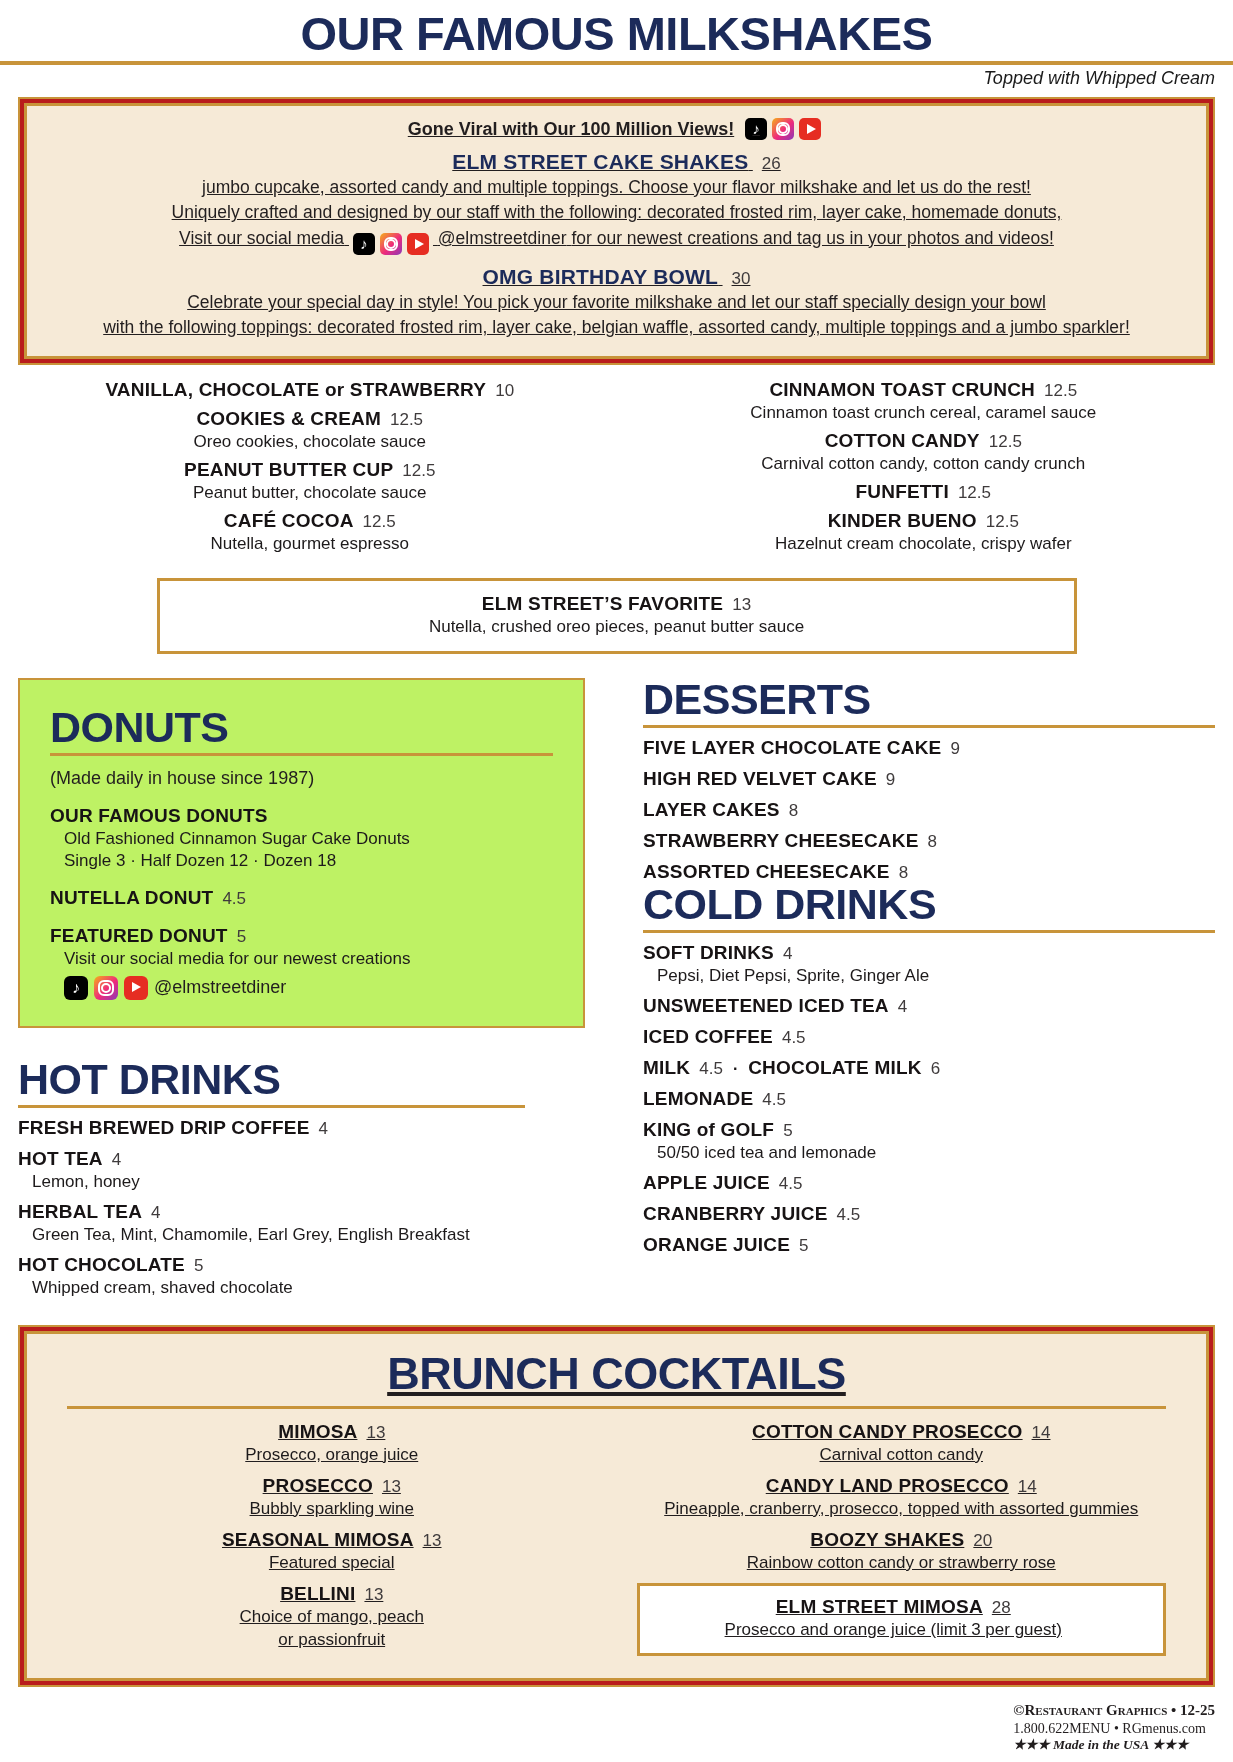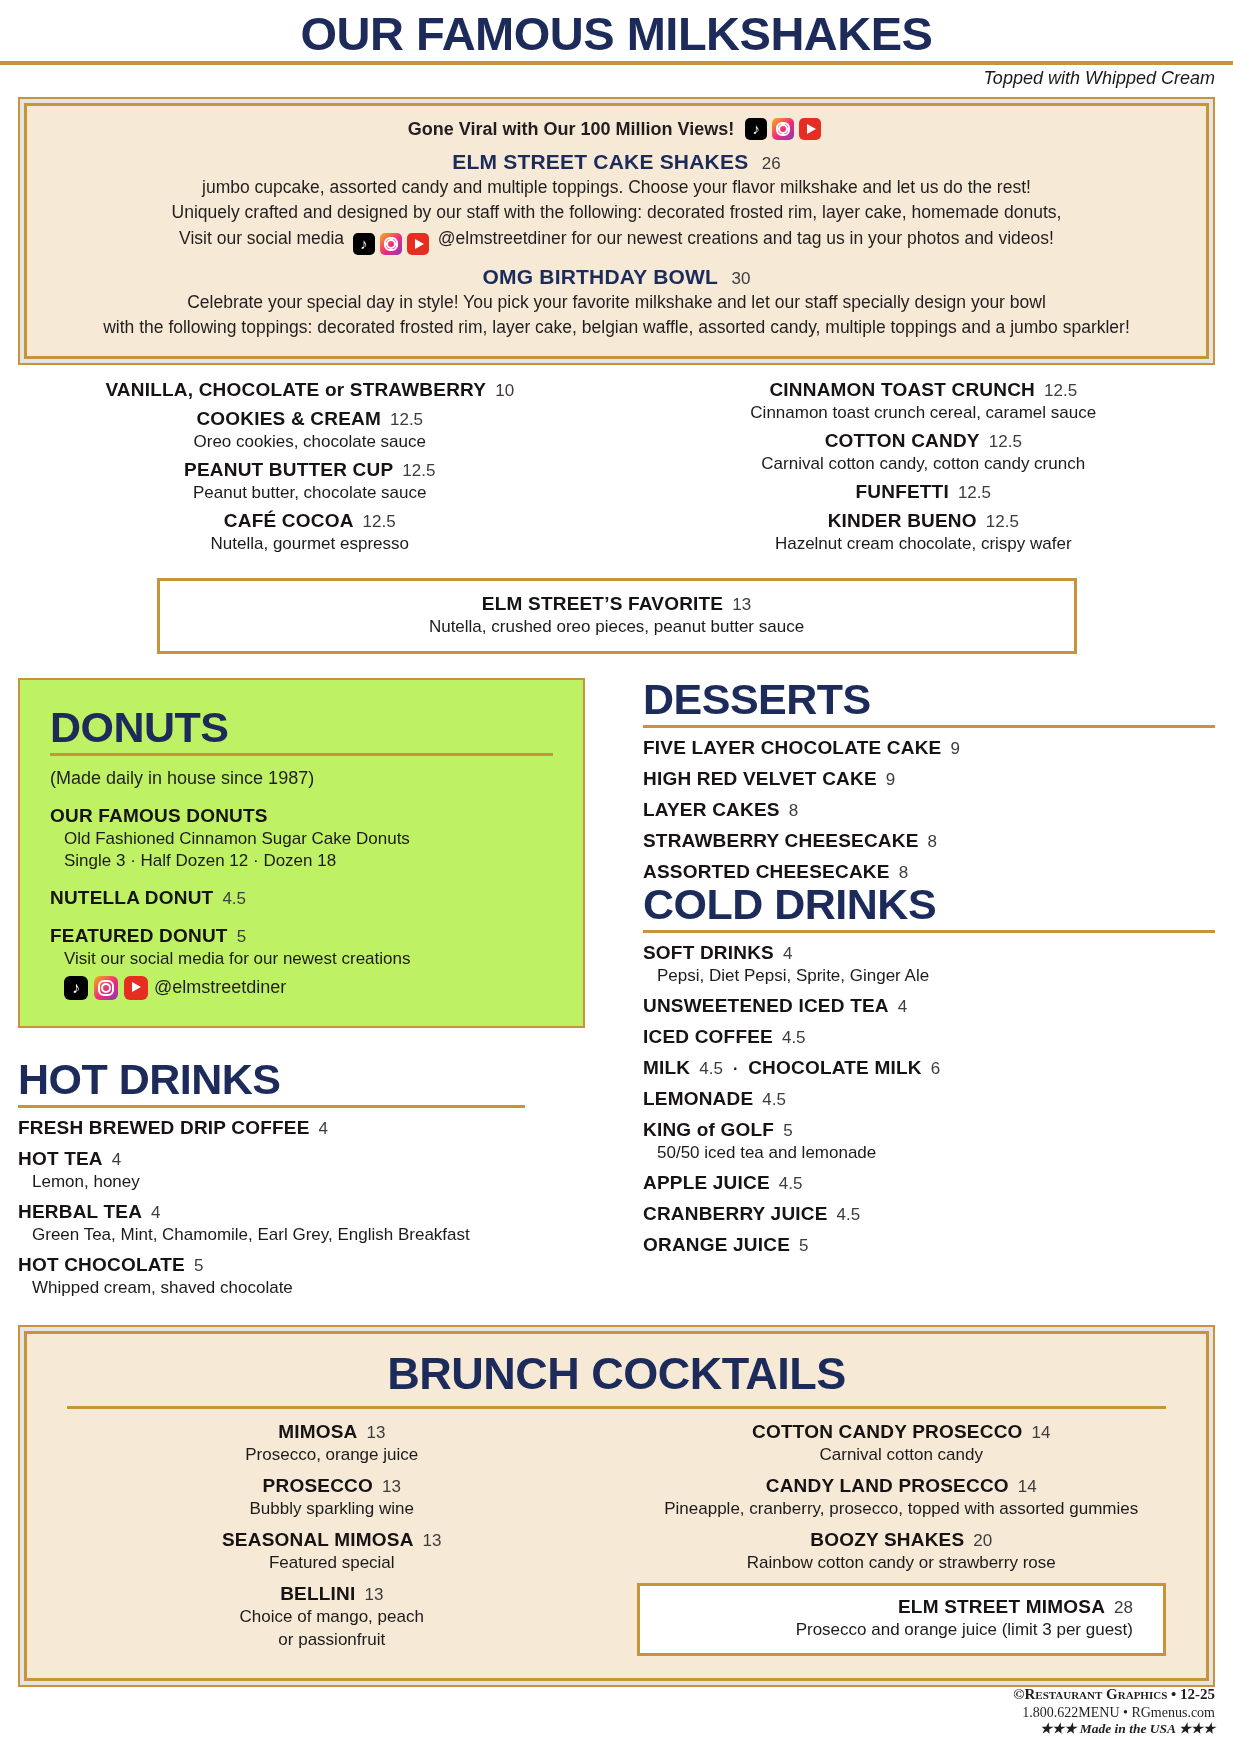--- a/index.html
+++ b/index.html
@@ -17,21 +17,21 @@
     position:relative;overflow:hidden;padding:10px 18px 0 18px;
   }
   
   .main-title{
     text-align:center;color:var(--navy);font-weight:900;font-size:47px;
     letter-spacing:-0.5px;line-height:1.0;
   }
   .title-rule{height:4px;background:var(--gold);margin:4px -18px 0 -18px;}
   .subtitle{text-align:right;font-style:italic;font-size:18px;margin-top:3px;color:#1a1a1a;}
   
-  .box-double{border:2px solid var(--gold);background:#e5e5e5;padding:4px;margin-top:8px;}
+  .box-double{border:2px solid var(--gold);background:#b91c1c;padding:4px;margin-top:8px;text-decoration:underline;}
   .box-double-inner{border:3px solid var(--gold);background:var(--cream);padding:12px 20px 16px 20px;text-align:center;}
   .box-single{border:3px solid var(--gold);background:#fff;}
   
   .mi-name{font-weight:800;font-size:19px;letter-spacing:0.2px;color:#171314;}
   .mi-price{font-weight:400;font-size:17px;color:var(--price);margin-left:9px;}
   .mi-desc{font-size:17px;line-height:1.25;color:#1d1a1b;margin-top:1px;}
   .sep-dot{font-weight:800;margin:0 10px;color:#171314;}
   
   .viral-banner{font-size:18px;font-weight:700;display:flex;align-items:center;justify-content:center;gap:7px;}
   .viral-item-name{color:var(--navy);font-weight:800;font-size:21px;letter-spacing:0.2px;}
@@ -68,23 +68,23 @@
   .handle-row{display:flex;align-items:center;gap:6px;margin-top:6px;margin-left:14px;font-size:18px;}
   .handle-row .sicon{width:24px;height:24px;border-radius:6px;}
   .handle-row .sicon.tiktok{line-height:24px;font-size:16px;}
   
   .brunch-box{margin-top:26px;}
   .brunch-inner{padding:14px 40px 18px 40px;}
   .brunch-title{text-align:center;color:var(--navy);font-weight:900;font-size:45px;letter-spacing:-0.5px;}
   .brunch-rule{height:3px;background:var(--gold);margin-top:6px;}
   .brunch-grid{display:grid;grid-template-columns:1fr 1fr;column-gap:40px;margin-top:12px;}
   .brunch-item{text-align:center;margin-bottom:10px;}
-  .highlight-box{margin:4px auto 0 auto;max-width:540px;padding:10px 30px 12px 14px;text-align:right;background:#fff;}
-  
-  .footer{position:absolute;right:18px;bottom:24px;text-align:right;line-height:1.25;}
+  .highlight-box{margin:4px auto 0 auto;max-width:540px;padding:10px 30px 12px 14px;text-align:center;background:#fff;}
+  
+  .footer{position:absolute;right:18px;bottom:8px;text-align:left;line-height:1.25;}
   .footer-line1{font-family:"Liberation Serif",serif;font-variant:small-caps;font-weight:700;font-size:15px;}
   .footer-line2{font-family:"Liberation Serif",serif;font-size:14px;}
   .footer-line3{font-family:"Liberation Serif",serif;font-style:italic;font-weight:700;font-size:13.5px;}
 </style>
 </head>
 <body>
 
 <div class="page">
 
   <div class="main-title">OUR FAMOUS MILKSHAKES</div>

